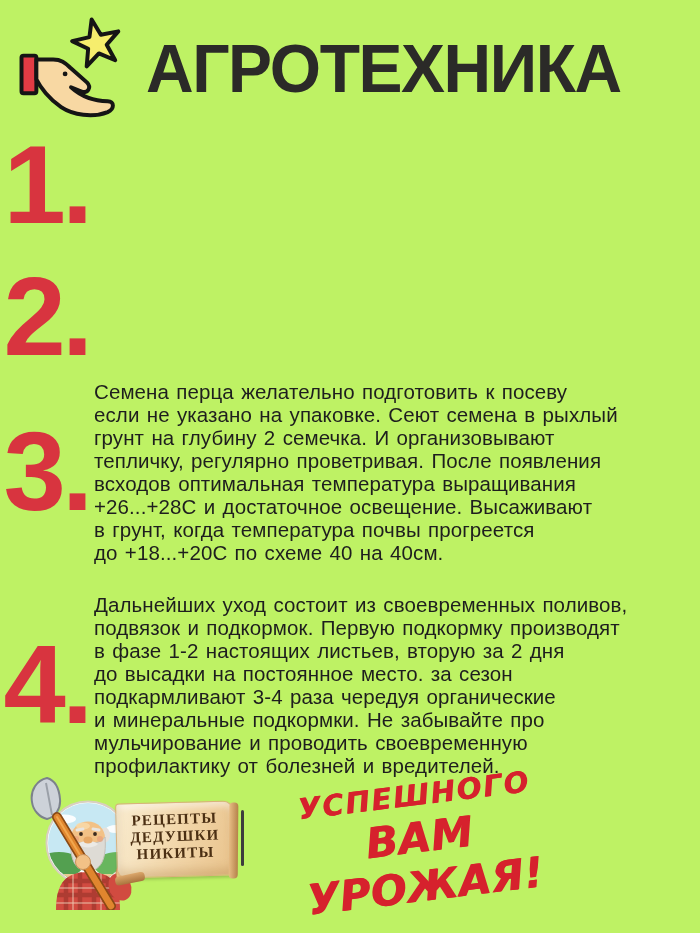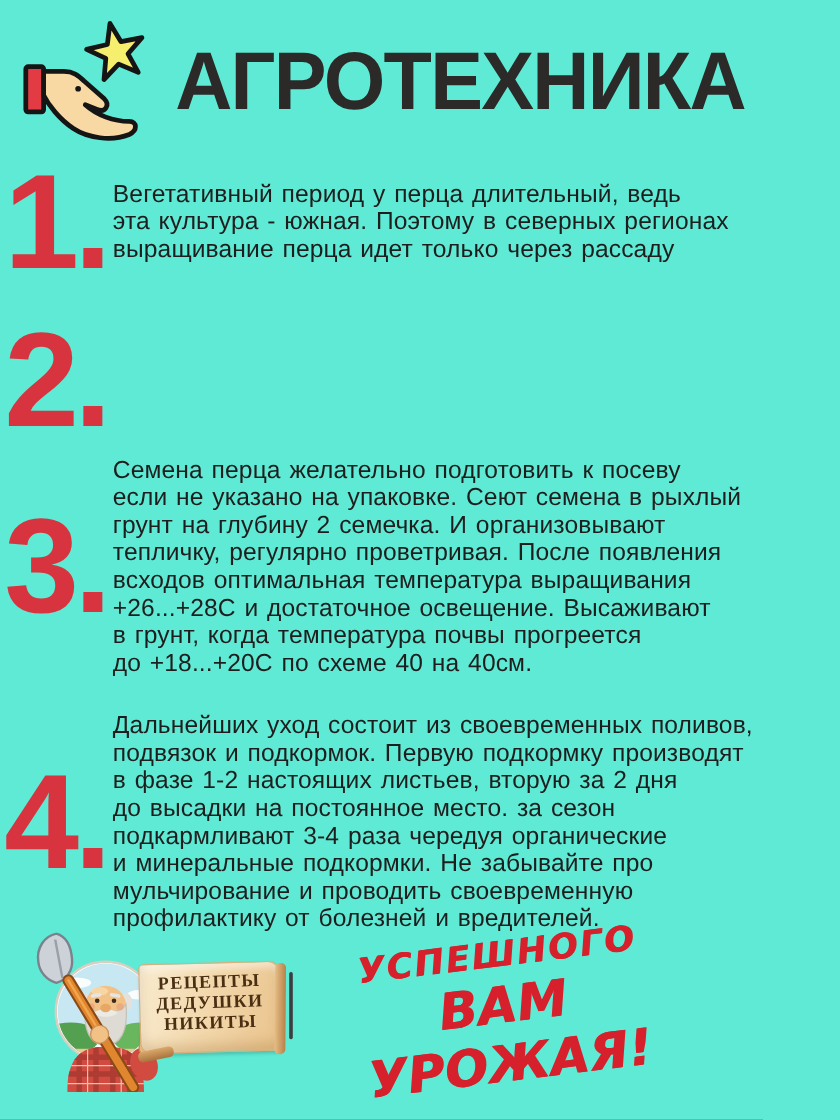--- a/index.html
+++ b/index.html
@@ -1,20 +1,20 @@
 <!DOCTYPE html>
 <html><head>
 <meta charset="utf-8">
 <style>
   html,body { margin:0; padding:0; background:#888; }
   .page {
     position: relative;
     width: 700px; height: 933px;
     margin: 0 auto;
-    background: #5eead4;
+    background: #bef264;
     overflow: hidden;
     font-family: "Liberation Sans", sans-serif;
   }
 
   
   .header {
     display: flex;
     align-items: center;
     padding: 16px 0 0 14px;
     height: 104px;
@@ -142,23 +142,20 @@
       <rect x="6" y="40" width="15" height="38" rx="2" fill="#e23b44" stroke="#151515" stroke-width="4"></rect>
       <path d="M21 44 L38 44 C46 44 50 47 55 52 L72 67 C77 72 73 79 66 76 L56 72 C66 81 80 86 93 86 C100 86 100 94 93 97 C78 103 58 100 46 92 C34 84 25 72 21 64 Z" fill="#f8d8a3" stroke="#151515" stroke-width="4" stroke-linejoin="round"></path>
       <circle cx="50" cy="58.5" r="2.4" fill="#151515"></circle>
     </svg>
     <div class="page-title">АГРОТЕХНИКА</div>
   </div>
 
   <div class="steps">
     <div class="step step-1">
       <div class="step-num">1.</div>
-      <div class="step-text">Вегетативный период у перца длительный, ведь
-эта культура - южная. Поэтому в северных регионах
-выращивание перца идет только через рассаду</div>
     </div>
     <div class="step step-2">
       <div class="step-num">2.</div>
     </div>
     <div class="step step-3">
       <div class="step-num">3.</div>
       <div class="step-text">Семена перца желательно подготовить к посеву
 если не указано на упаковке. Сеют семена в рыхлый
 грунт на глубину 2 семечка. И организовывают
 тепличку, регулярно проветривая. После появления

